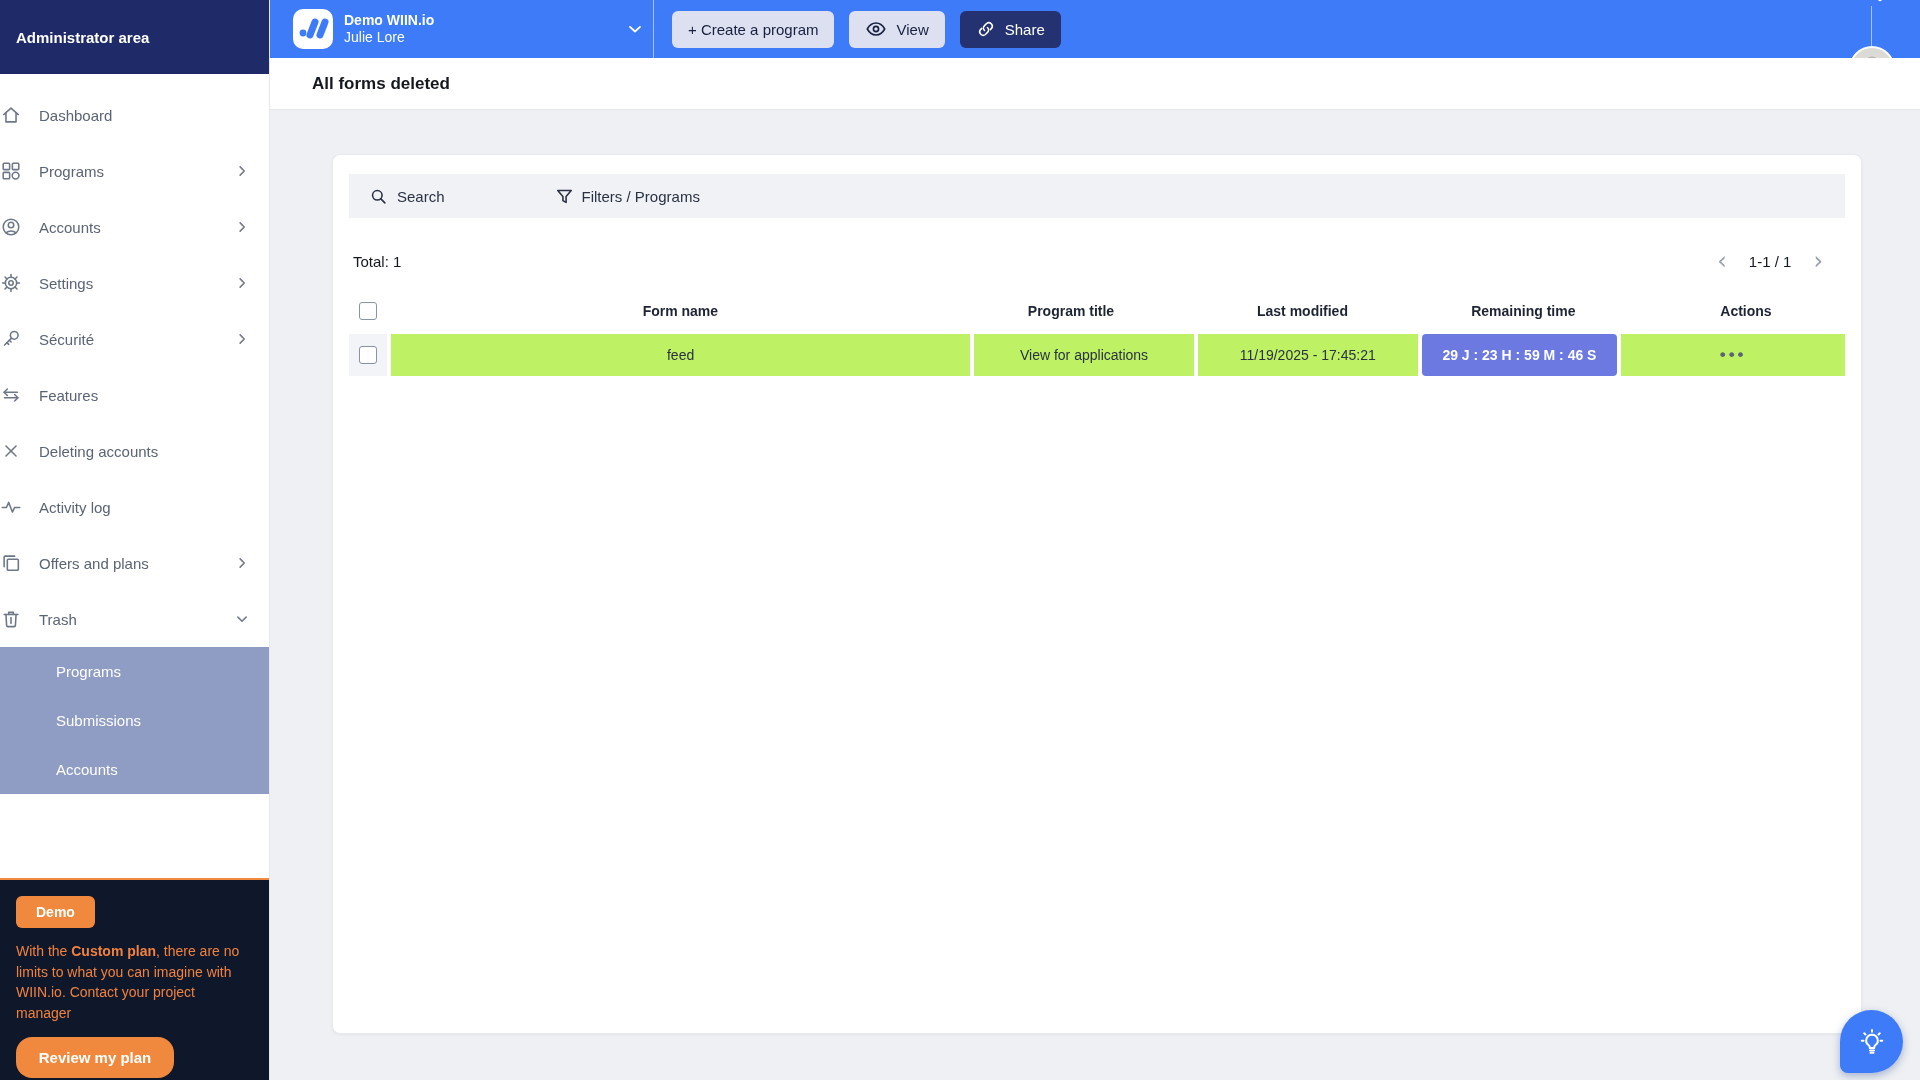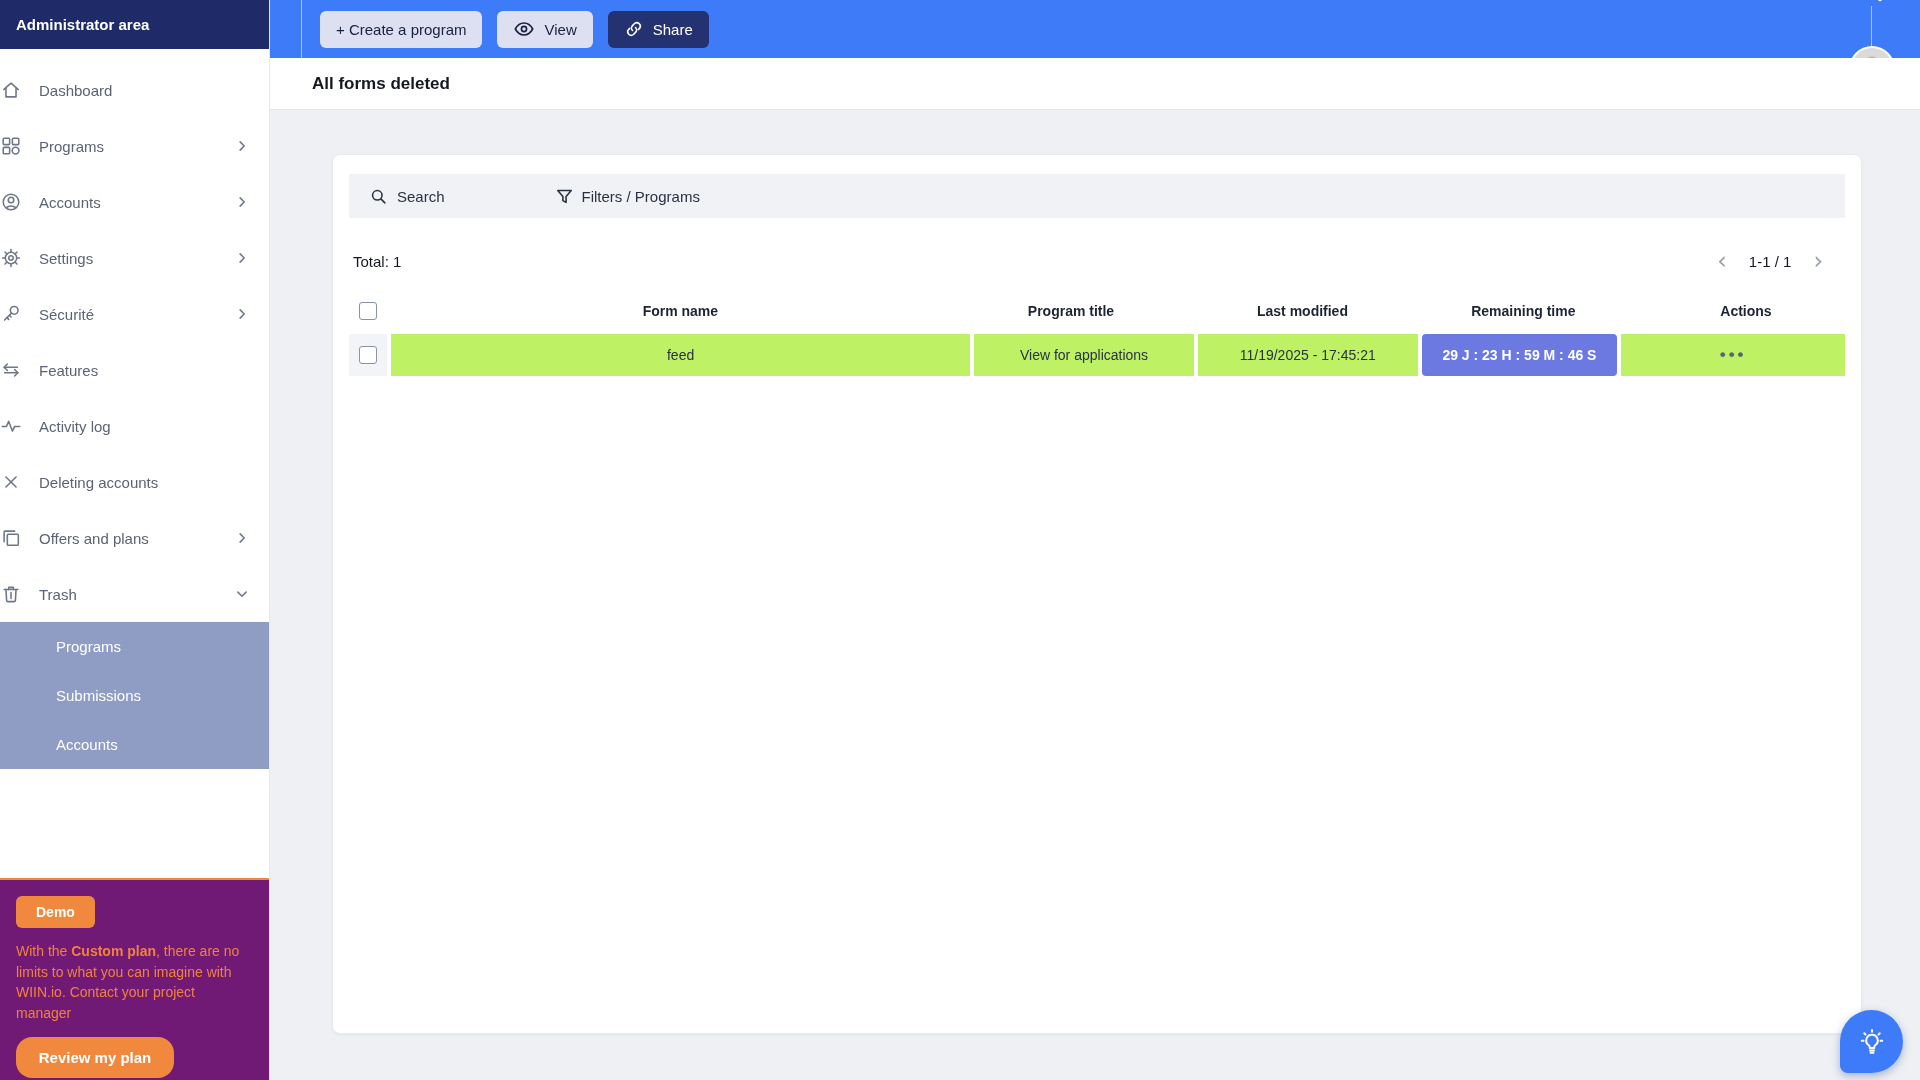--- a/index.html
+++ b/index.html
@@ -3,35 +3,35 @@
 <meta charset="utf-8">
 <style>
   * { margin:0; padding:0; box-sizing:border-box; }
   html,body { width:1920px; height:1080px; overflow:hidden; }
   body { font-family:"Liberation Sans","DejaVu Sans",sans-serif; background:#eef0f3; }
   .app { display:flex; width:1920px; height:1080px; }
 
   
   .sidebar { width:270px; min-width:270px; background:#ffffff; border-right:1px solid #e6e8ef;
              display:flex; flex-direction:column; position:relative; z-index:5; }
-  .sidebar-header { height:49px; background:#1f2a68; color:#fff; font-weight:bold; font-size:15px;
+  .sidebar-header { height:74px; background:#1f2a68; color:#fff; font-weight:bold; font-size:15px;
                     display:flex; align-items:center; padding-left:16px; flex-shrink:0; }
   .nav { padding-top:13px; }
   .nav-item { height:56px; display:flex; align-items:center; padding:0 18px 0 0; cursor:pointer; }
   .nav-item .ico { width:22px; height:22px; margin-right:17px; display:flex; align-items:center; justify-content:center; }
   .nav-item .lbl { font-size:15px; color:#5b6475; }
   .nav-item .chev { margin-left:auto; display:flex; }
   svg.icn { stroke:#6e7787; fill:none; stroke-width:1.7; stroke-linecap:round; stroke-linejoin:round; }
 
   .submenu { }
   .submenu-item { height:49px; display:flex; align-items:center; padding-left:56px;
                   background:#8f9cc3; color:#ffffff; font-size:15px; cursor:pointer; }
   .submenu-item.active { background:#1f2d6e; }
 
-  .demo-panel { margin-top:auto; height:202px; background:#701a75; border-top:2px solid #f0893d;
+  .demo-panel { margin-top:auto; height:202px; background:#0f172a; border-top:2px solid #f0893d;
                 padding:16px; overflow:hidden; }
   .demo-badge { display:inline-block; background:#f0893d; color:#fff; font-size:14px; font-weight:bold;
                 border-radius:6px; padding:8px 20px; cursor:pointer; }
   .demo-text { margin-top:13px; color:#f0823f; font-size:14px; line-height:1.48; width:238px; }
   .demo-text b { font-weight:bold; }
   .review-btn { display:block; margin-top:13px; background:#f0893d; color:#fff; font-size:15px; font-weight:bold;
                 border:none; border-radius:16px; width:158px; padding:12px 0; text-align:center; cursor:pointer;
                 font-family:inherit; }
 
   
@@ -200,34 +200,34 @@
               <line x1="5" y1="15" x2="19.5" y2="15"></line>
               <polyline points="16 11.5 19.5 15 16 18.5"></polyline>
             </svg>
         </span>
         <span class="lbl">Features</span>
       </div>
 
       <div class="nav-item">
         <span class="ico">
           <svg class="icn" width="22" height="22" viewBox="0 0 24 24">
-              <polyline points="2.5 12.5 7 12.5 9.5 7 13.5 17.5 16 12.5 21.5 12.5"></polyline>
-            </svg>
-        </span>
-        <span class="lbl">Activity log</span>
-      </div>
-
-      <div class="nav-item">
-        <span class="ico">
-          <svg class="icn" width="22" height="22" viewBox="0 0 24 24">
               <line x1="6.5" y1="6.5" x2="17.5" y2="17.5"></line>
               <line x1="17.5" y1="6.5" x2="6.5" y2="17.5"></line>
             </svg>
         </span>
         <span class="lbl">Deleting accounts</span>
+      </div>
+
+      <div class="nav-item">
+        <span class="ico">
+          <svg class="icn" width="22" height="22" viewBox="0 0 24 24">
+              <polyline points="2.5 12.5 7 12.5 9.5 7 13.5 17.5 16 12.5 21.5 12.5"></polyline>
+            </svg>
+        </span>
+        <span class="lbl">Activity log</span>
       </div>
 
       <div class="nav-item">
         <span class="ico">
           <svg class="icn" width="22" height="22" viewBox="0 0 24 24">
               <rect x="8" y="8" width="12" height="12" rx="1"></rect>
               <path d="M4.5 16 V5.5 a1 1 0 0 1 1-1 H16"></path>
             </svg>
         </span>
         <span class="lbl">Offers and plans</span>
@@ -273,20 +273,38 @@
       <div class="demo-text">
         <span>With the </span><b>Custom plan</b><span>, there are no limits to what you can imagine with WIIN.io. Contact your project manager</span>
       </div>
       <button class="review-btn">Review my plan</button>
     </div>
   </aside>
 
   <div class="right">
 
     <header class="topbar">
+      <div class="top-left-group">
+        <div class="logo-box">
+          <svg width="40" height="40" viewBox="0 0 40 40">
+            <circle cx="10" cy="24" r="3.4" fill="#3d7bf8"></circle>
+            <line x1="17" y1="26" x2="22" y2="13" stroke="#3d7bf8" stroke-width="7" stroke-linecap="round"></line>
+            <line x1="27" y1="26" x2="32" y2="13" stroke="#3d7bf8" stroke-width="7" stroke-linecap="round"></line>
+          </svg>
+        </div>
+        <div class="org-block">
+          <div class="org-name">Demo WIIN.io</div>
+          <div class="user-name">Julie Lore</div>
+        </div>
+        <span class="top-chevron">
+          <svg width="20" height="20" viewBox="0 0 24 24" fill="none" stroke="#ffffff" stroke-width="2.2" stroke-linecap="round" stroke-linejoin="round">
+              <polyline points="6 9.5 12 15 18 9.5"></polyline>
+            </svg>
+        </span>
+      </div>
 
       <div class="v-divider"></div>
 
       <button class="top-btn btn-light">+ Create a program</button>
 
       <button class="top-btn btn-light btn-gap">
         <span style="display:flex">
           <svg width="22" height="22" viewBox="0 0 24 24" fill="none" stroke="#18213f" stroke-width="1.8" stroke-linecap="round" stroke-linejoin="round">
               <path d="M2.5 12 C5 7.5 8.3 5.5 12 5.5 C15.7 5.5 19 7.5 21.5 12 C19 16.5 15.7 18.5 12 18.5 C8.3 18.5 5 16.5 2.5 12 Z"></path>
               <circle cx="12" cy="12" r="2.8"></circle>

